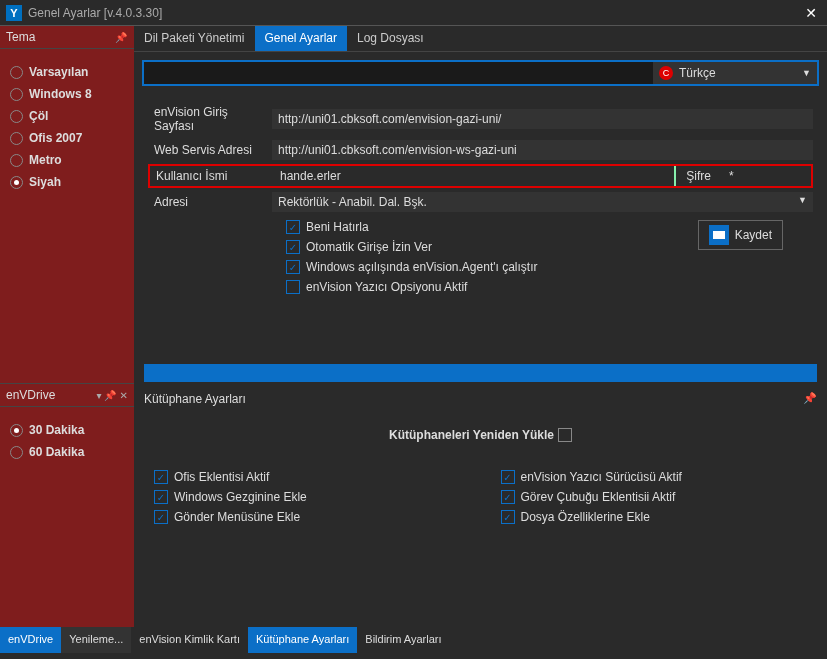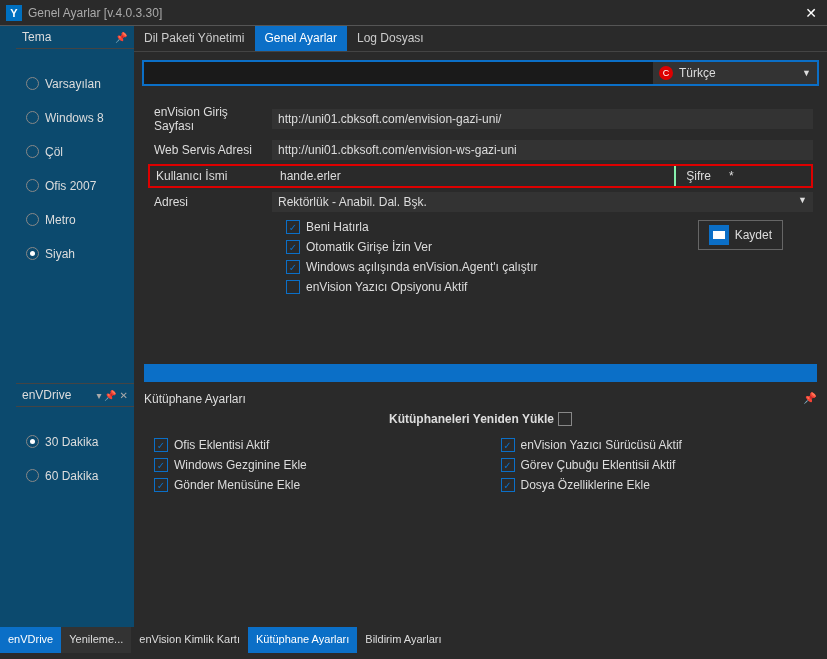--- a/index.html
+++ b/index.html
@@ -5,26 +5,26 @@
 * { box-sizing: border-box; margin: 0; padding: 0; font-family: "Segoe UI", Tahoma, sans-serif; font-size: 12px; color: #ddd; }
 body { background: #2a2a2a; width: 827px; height: 659px; overflow: hidden; }
 
 .titlebar { height: 26px; background: #2a2a2a; display: flex; align-items: center; padding: 0 6px; border-bottom: 1px solid #555; }
 .titlebar .logo { width: 16px; height: 16px; background: #0070c0; display: flex; align-items: center; justify-content: center; margin-right: 6px; color:#fff; font-weight:bold; font-size:11px; }
 .titlebar .title { flex: 1; color: #aaa; }
 .titlebar .close { color: #fff; font-size: 14px; cursor: pointer; padding: 0 4px; }
 
 .body { display: flex; height: 601px; }
 
-.left { width: 134px; background: #0c4a6e; display: flex; flex-direction: column; padding-left: 16px; }
+.left { width: 134px; background: #7f1d1d; display: flex; flex-direction: column; }
 .panel-header { display: flex; align-items: center; padding: 4px 6px; color: #ccc; border-bottom: 1px solid #444; }
 .panel-header .ptitle { flex: 1; }
 .panel-header .picons { display: flex; gap: 4px; font-size: 10px; color: #aaa; }
 .panel-body { padding: 8px 6px; flex: 1; }
-.radio-row { display: flex; align-items: flex-start; margin: 20px 4px; cursor: pointer; }
+.radio-row { display: flex; align-items: center; margin: 8px 4px; cursor: pointer; font-weight: bold; }
 .radio-outer { width: 13px; height: 13px; border: 1px solid #888; border-radius: 50%; margin-right: 6px; display: flex; align-items: center; justify-content: center; }
 .radio-inner { width: 5px; height: 5px; border-radius: 50%; background: #fff; }
 .panel-envd { border-top: 1px solid #444; }
 
 .right { flex: 1; background: #2a2a2a; display: flex; flex-direction: column; position: relative; }
 
 .tabs-top { display: flex; height: 26px; background: #2a2a2a; border-bottom: 1px solid #444; }
 .tab { padding: 5px 10px; color: #ccc; cursor: pointer; }
 .tab.active { background: #0b6fc7; color: #fff; }
 
@@ -53,21 +53,21 @@
 .save-btn { position: absolute; right: 30px; top: 0; display: flex; align-items: center; border: 1px solid #666; padding: 4px 10px; cursor: pointer; background: #2a2a2a; }
 .save-ico { width: 20px; height: 20px; background: #0b6fc7; margin-right: 6px; display: flex; align-items: center; justify-content: center; }
 .save-ico::before { content: ""; width: 12px; height: 8px; background: #fff; }
 
 .blue-bar { margin: 60px 10px 6px 10px; height: 18px; border: 2px solid #0b6fc7; background: #0b6fc7; }
 
 .lib-header { display: flex; padding: 4px 10px; color: #ccc; }
 .lib-header .lt { flex: 1; }
 .lib-header .pin { font-size: 11px; }
 
-.reload-row { display: flex; align-items: center; justify-content: center; margin: 2px 0; }
+.reload-row { display: flex; align-items: center; justify-content: center; margin: 18px 0; }
 .reload-row .rl { font-weight: bold; margin-right: 4px; }
 .reload-row .rchk { width: 14px; height: 14px; border: 1px solid #888; }
 
 .lib-cols { display: flex; padding: 4px 20px; gap: 40px; }
 .lib-col { flex: 1; }
 
 
 .app-bottom { display: flex; height: 26px; background: #2a2a2a; }
 .app-bottom .bt { padding: 6px 8px; color: #ddd; cursor: pointer; font-size: 11px; }
 .app-bottom .bt.blue { background: #0b6fc7; color: #fff; }

